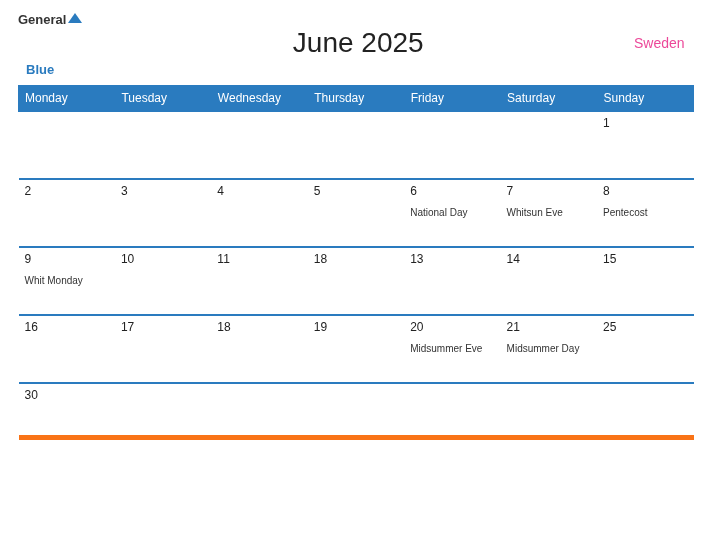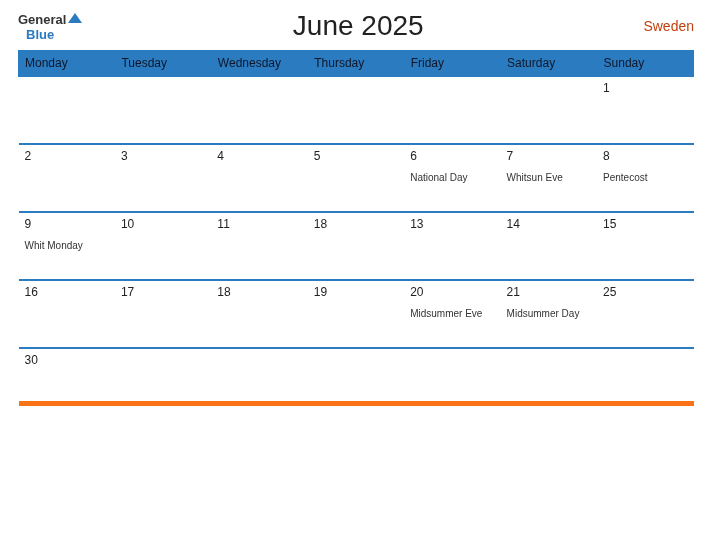--- a/index.html
+++ b/index.html
@@ -19,20 +19,21 @@
     .header {
       display: flex;
       align-items: center;
       justify-content: space-between;
       margin-bottom: 8px;
     }
     .logo {
       display: flex;
       flex-direction: column;
       line-height: 1.1;
+      gap: 35px;
     }
     .logo-general {
       font-size: 13px;
       font-weight: bold;
       color: #333;
     }
     .logo-blue {
       font-size: 13px;
       font-weight: bold;
       color: #2a7bbf;
@@ -52,31 +53,30 @@
     }
     .title {
       font-size: 28px;
       font-weight: normal;
       color: #222;
       text-align: center;
       flex: 1;
     }
     .country {
       font-size: 14px;
-      color: #c2410c;
-      text-align: right;
+      color: #ec4899;
       min-width: 60px;
     }
     .calendar-grid {
       width: 100%;
       border-collapse: collapse;
     }
     .calendar-grid th {
       background: #2a7bbf;
-      color: #0f172a;
+      color: #ffffff;
       font-size: 12px;
       font-weight: normal;
       padding: 5px 6px;
       text-align: left;
       border: 1px solid #2a7bbf;
     }
     .calendar-grid td {
       vertical-align: top;
       padding: 4px 6px 10px 6px;
       border: none;

